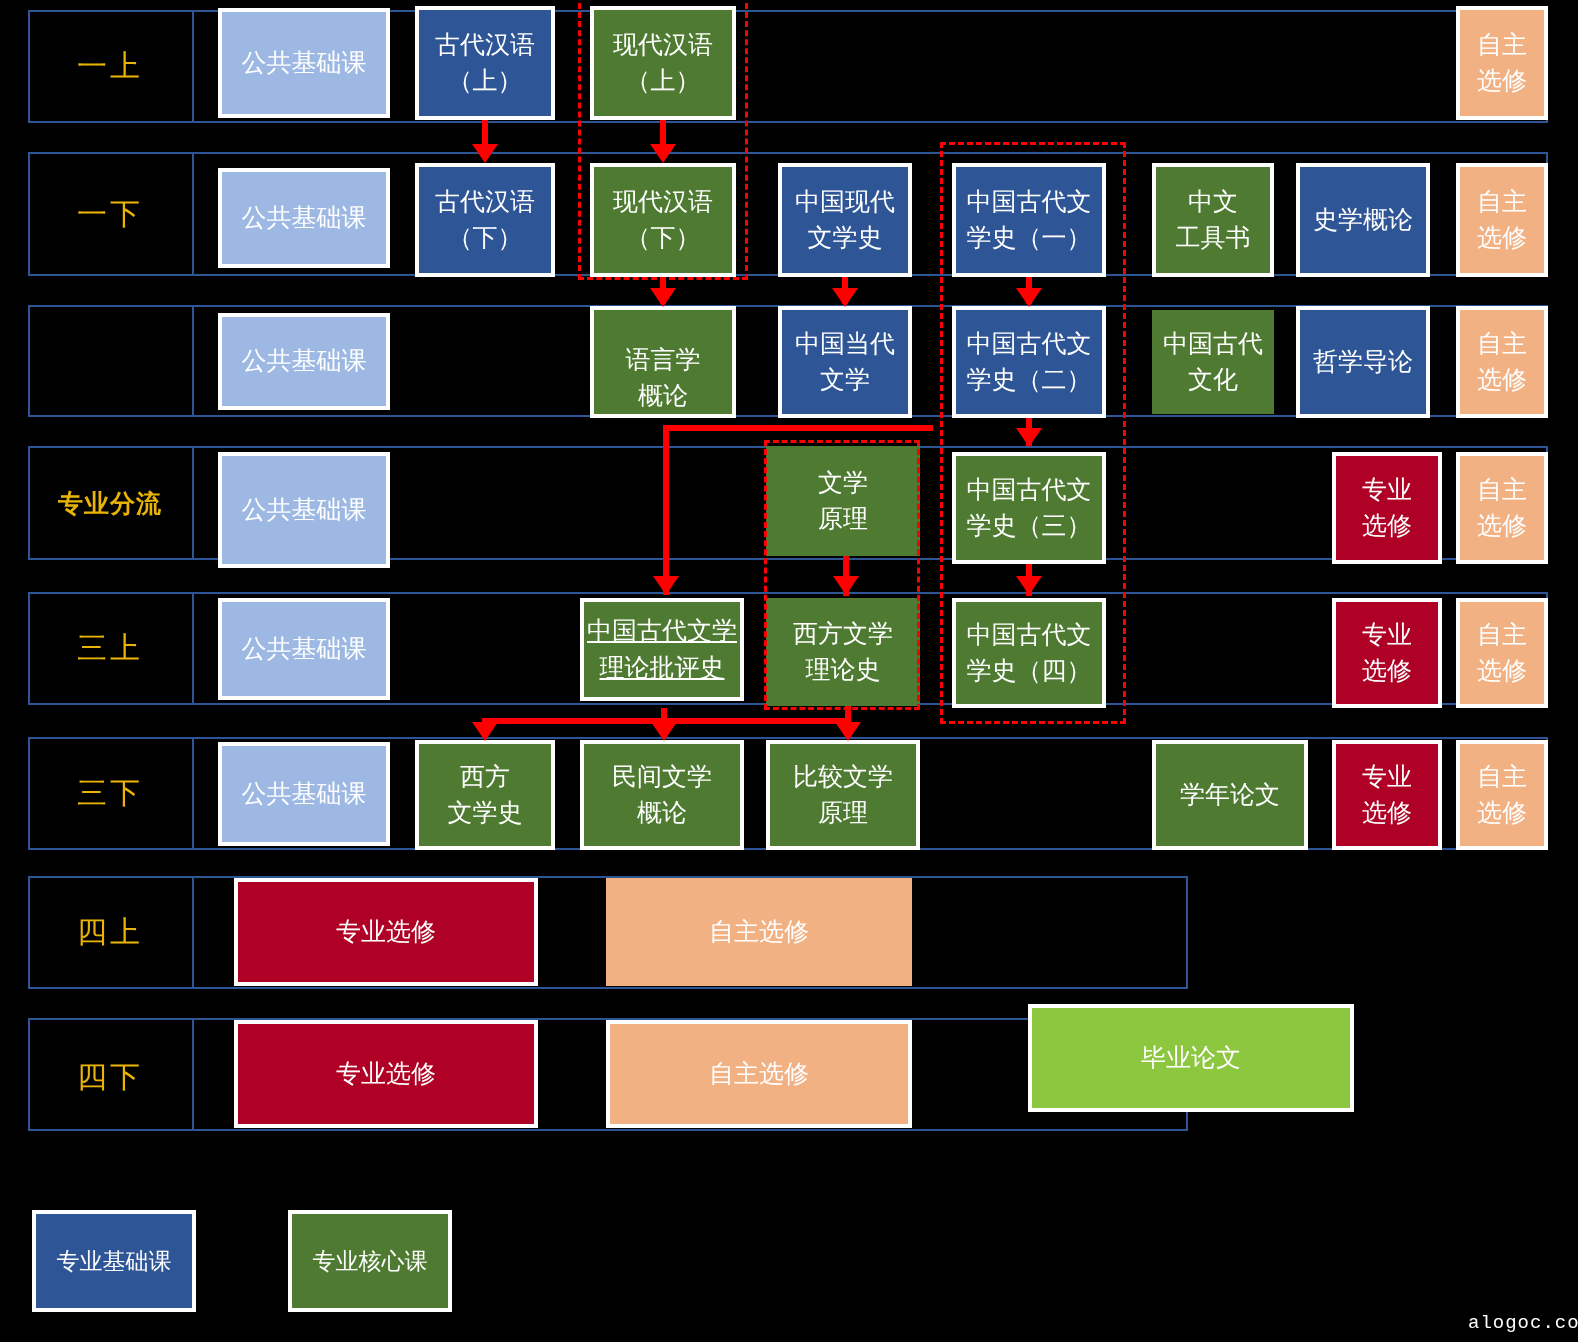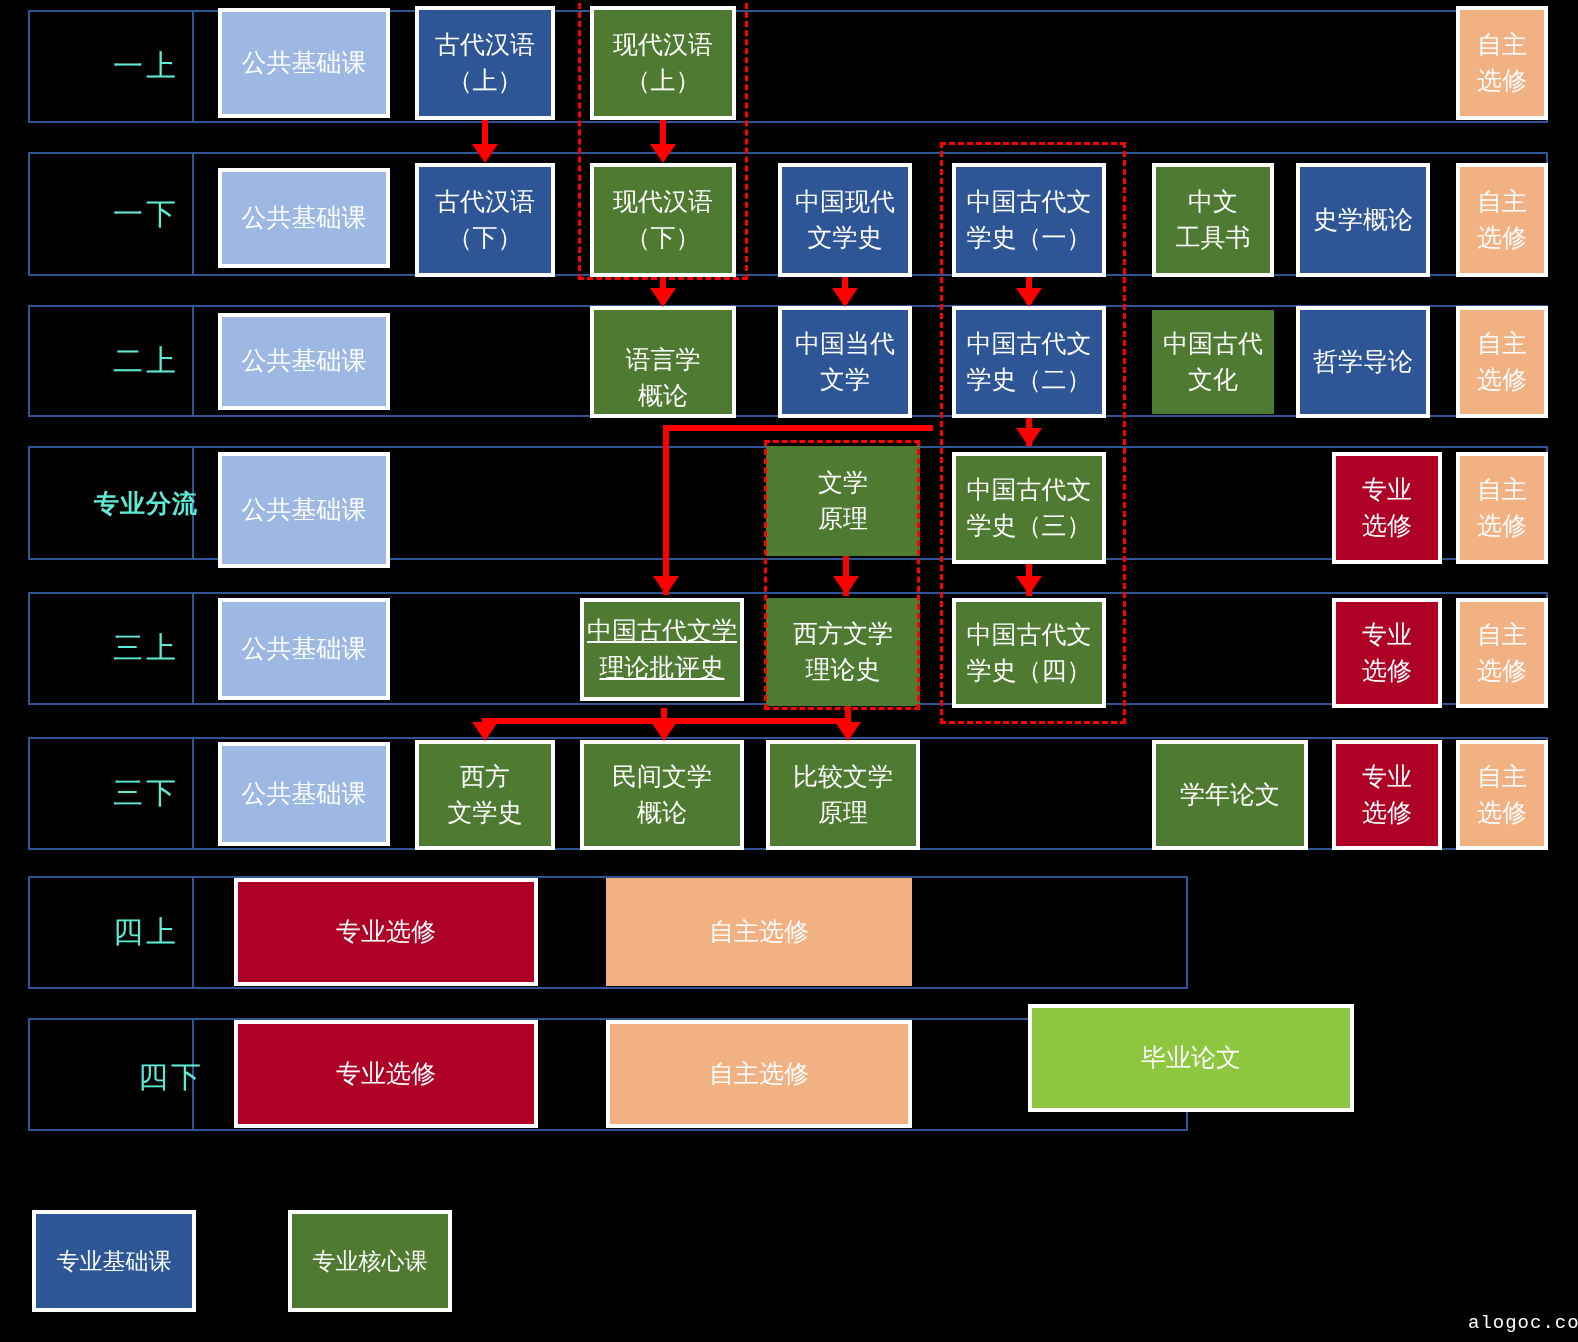--- a/index.html
+++ b/index.html
@@ -5,22 +5,22 @@
   html,body{margin:0;padding:0;background:#000;}
   body{width:1578px;height:1342px;position:relative;overflow:hidden;
        font-family:"Liberation Serif","DejaVu Serif",serif;}
   .canvas{position:absolute;left:0;top:0;width:1578px;height:1342px;}
 
   
   .rowband{position:absolute;border:2px solid #2E5596;box-sizing:border-box;}
   .rowsep{position:absolute;width:2px;background:#2E5596;}
 
   .rowlabel{position:absolute;display:flex;align-items:center;justify-content:center;
-            color:#5eead4;font-size:30px;letter-spacing:3px;
-            font-family:Liberation Serif, serif;margin-left:36px;}
+            color:#eab308;font-size:30px;letter-spacing:3px;
+            font-family:Liberation Serif, serif;}
   .rowlabel.small{font-size:25px;letter-spacing:1px;font-weight:bold;}
 
   
   .box{position:absolute;box-sizing:border-box;display:flex;flex-direction:column;
        align-items:center;justify-content:center;text-align:center;
        color:#FFFFFF;font-size:25px;line-height:1.45;
        border:4px solid #FFFFFF;}
   .box.noborder{border:none;}
   .box span{display:block;white-space:nowrap;}
 
@@ -57,41 +57,40 @@
   <div class="rowband" style="left:28px;top:10px;width:1520px;height:113px;"></div>
   <div class="rowsep" style="left:192px;top:10px;height:113px;"></div>
   <div class="rowlabel" style="left:28px;top:10px;width:164px;height:113px;">一上</div>
 
   <div class="rowband" style="left:28px;top:152px;width:1520px;height:124px;"></div>
   <div class="rowsep" style="left:192px;top:152px;height:124px;"></div>
   <div class="rowlabel" style="left:28px;top:152px;width:164px;height:124px;border-radius:10px;">一下</div>
 
   <div class="rowband" style="left:28px;top:305px;width:1520px;height:112px;"></div>
   <div class="rowsep" style="left:192px;top:305px;height:112px;"></div>
-  <div class="rowlabel" style="left:28px;top:305px;width:164px;height:112px;">二上</div>
 
   <div class="rowband" style="left:28px;top:446px;width:1520px;height:114px;"></div>
   <div class="rowsep" style="left:192px;top:446px;height:114px;"></div>
   <div class="rowlabel small" style="left:28px;top:446px;width:164px;height:114px;">专业分流</div>
 
   <div class="rowband" style="left:28px;top:592px;width:1520px;height:113px;"></div>
   <div class="rowsep" style="left:192px;top:592px;height:113px;"></div>
   <div class="rowlabel" style="left:28px;top:592px;width:164px;height:113px;">三上</div>
 
   <div class="rowband" style="left:28px;top:737px;width:1520px;height:113px;"></div>
   <div class="rowsep" style="left:192px;top:737px;height:113px;"></div>
   <div class="rowlabel" style="left:28px;top:737px;width:164px;height:113px;">三下</div>
 
   <div class="rowband" style="left:28px;top:876px;width:1160px;height:113px;"></div>
   <div class="rowsep" style="left:192px;top:876px;height:113px;"></div>
   <div class="rowlabel" style="left:28px;top:876px;width:164px;height:113px;">四上</div>
 
   <div class="rowband" style="left:28px;top:1018px;width:1160px;height:113px;"></div>
   <div class="rowsep" style="left:192px;top:1018px;height:113px;"></div>
-  <div class="rowlabel" style="left:28px;top:1018px;width:164px;height:119px;padding-left:25px;">四下</div>
+  <div class="rowlabel" style="left:28px;top:1018px;width:164px;height:119px;">四下</div>
 
   <div class="box c-lightblue" style="left:218px;top:8px;width:172px;height:110px;">
     <span>公共基础课</span>
   </div>
   <div class="box c-blue" style="left:415px;top:6px;width:140px;height:114px;">
     <span>古代汉语</span>
     <span>（上）</span>
   </div>
   <div class="box c-green" style="left:590px;top:6px;width:146px;height:114px;">
     <span>现代汉语</span>

